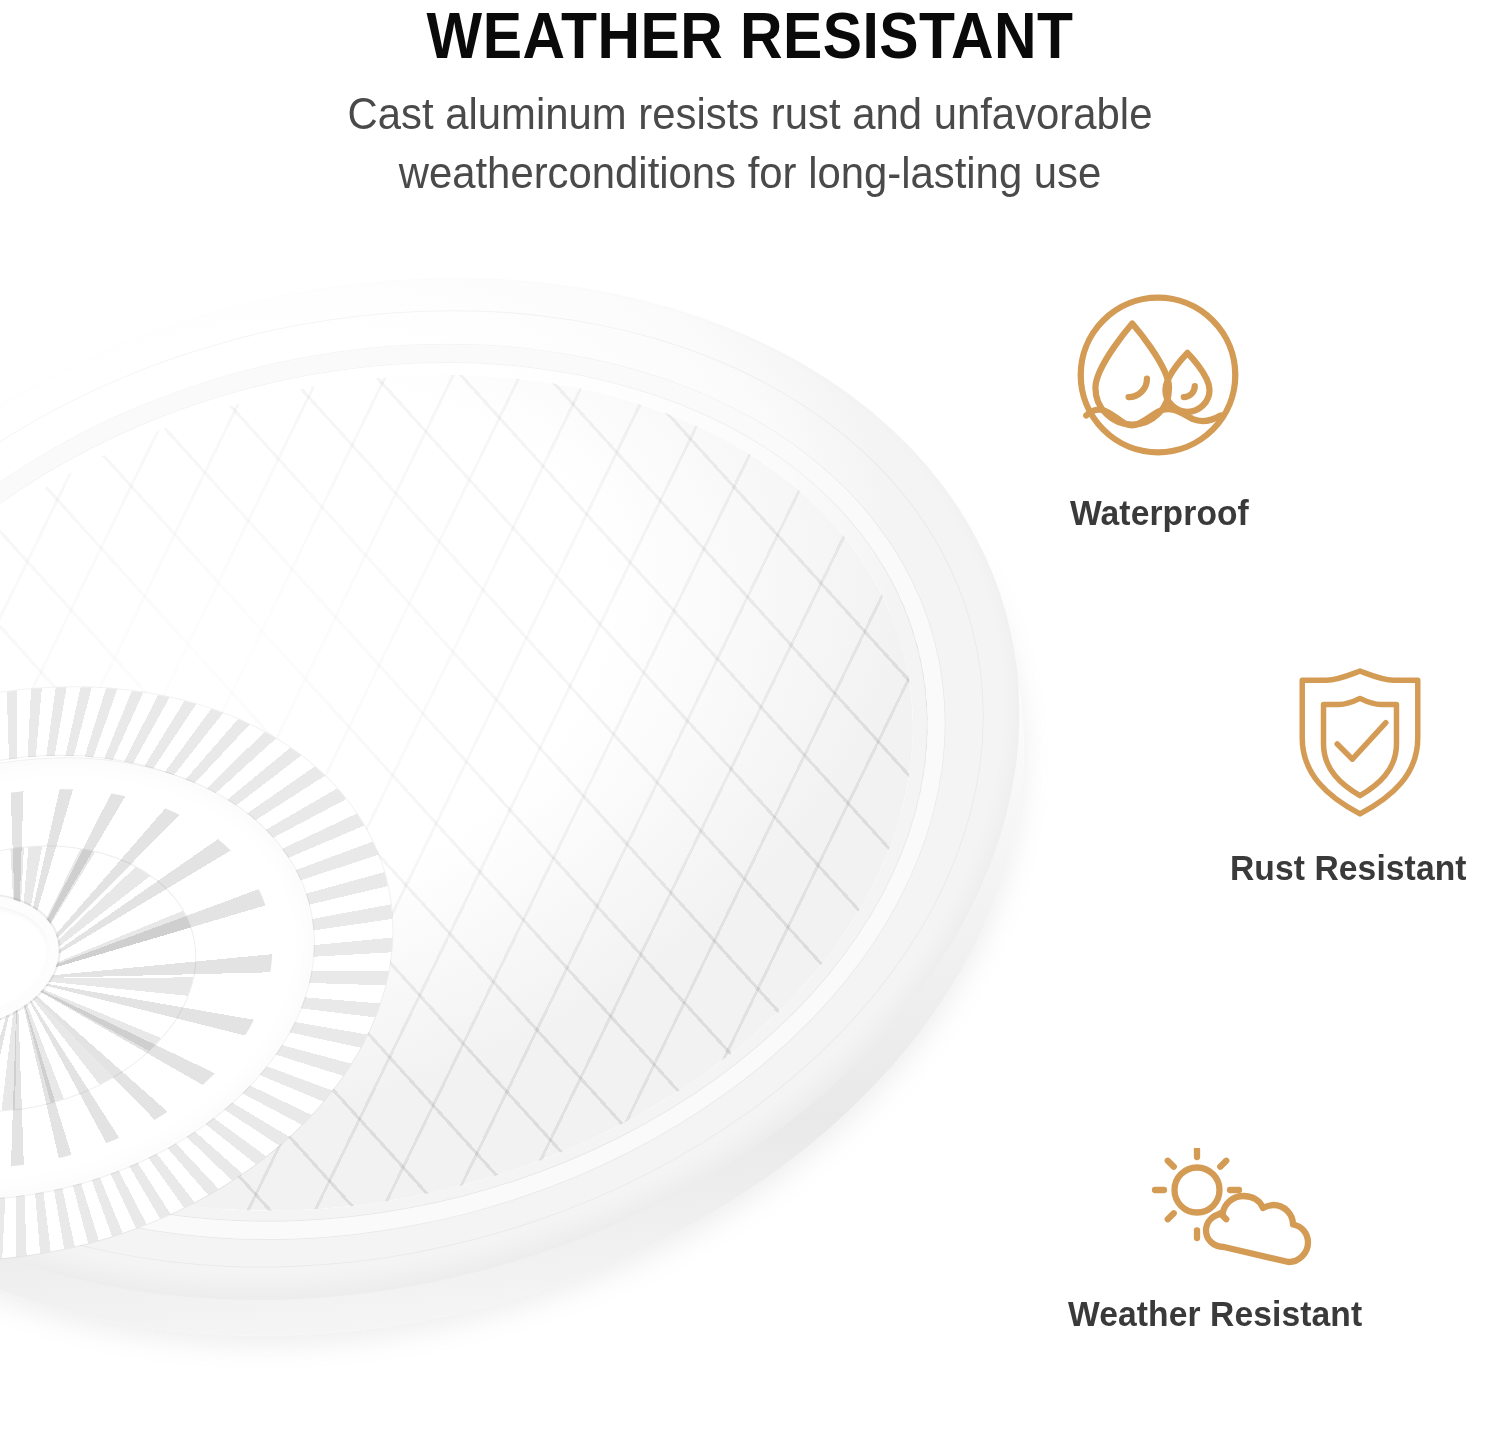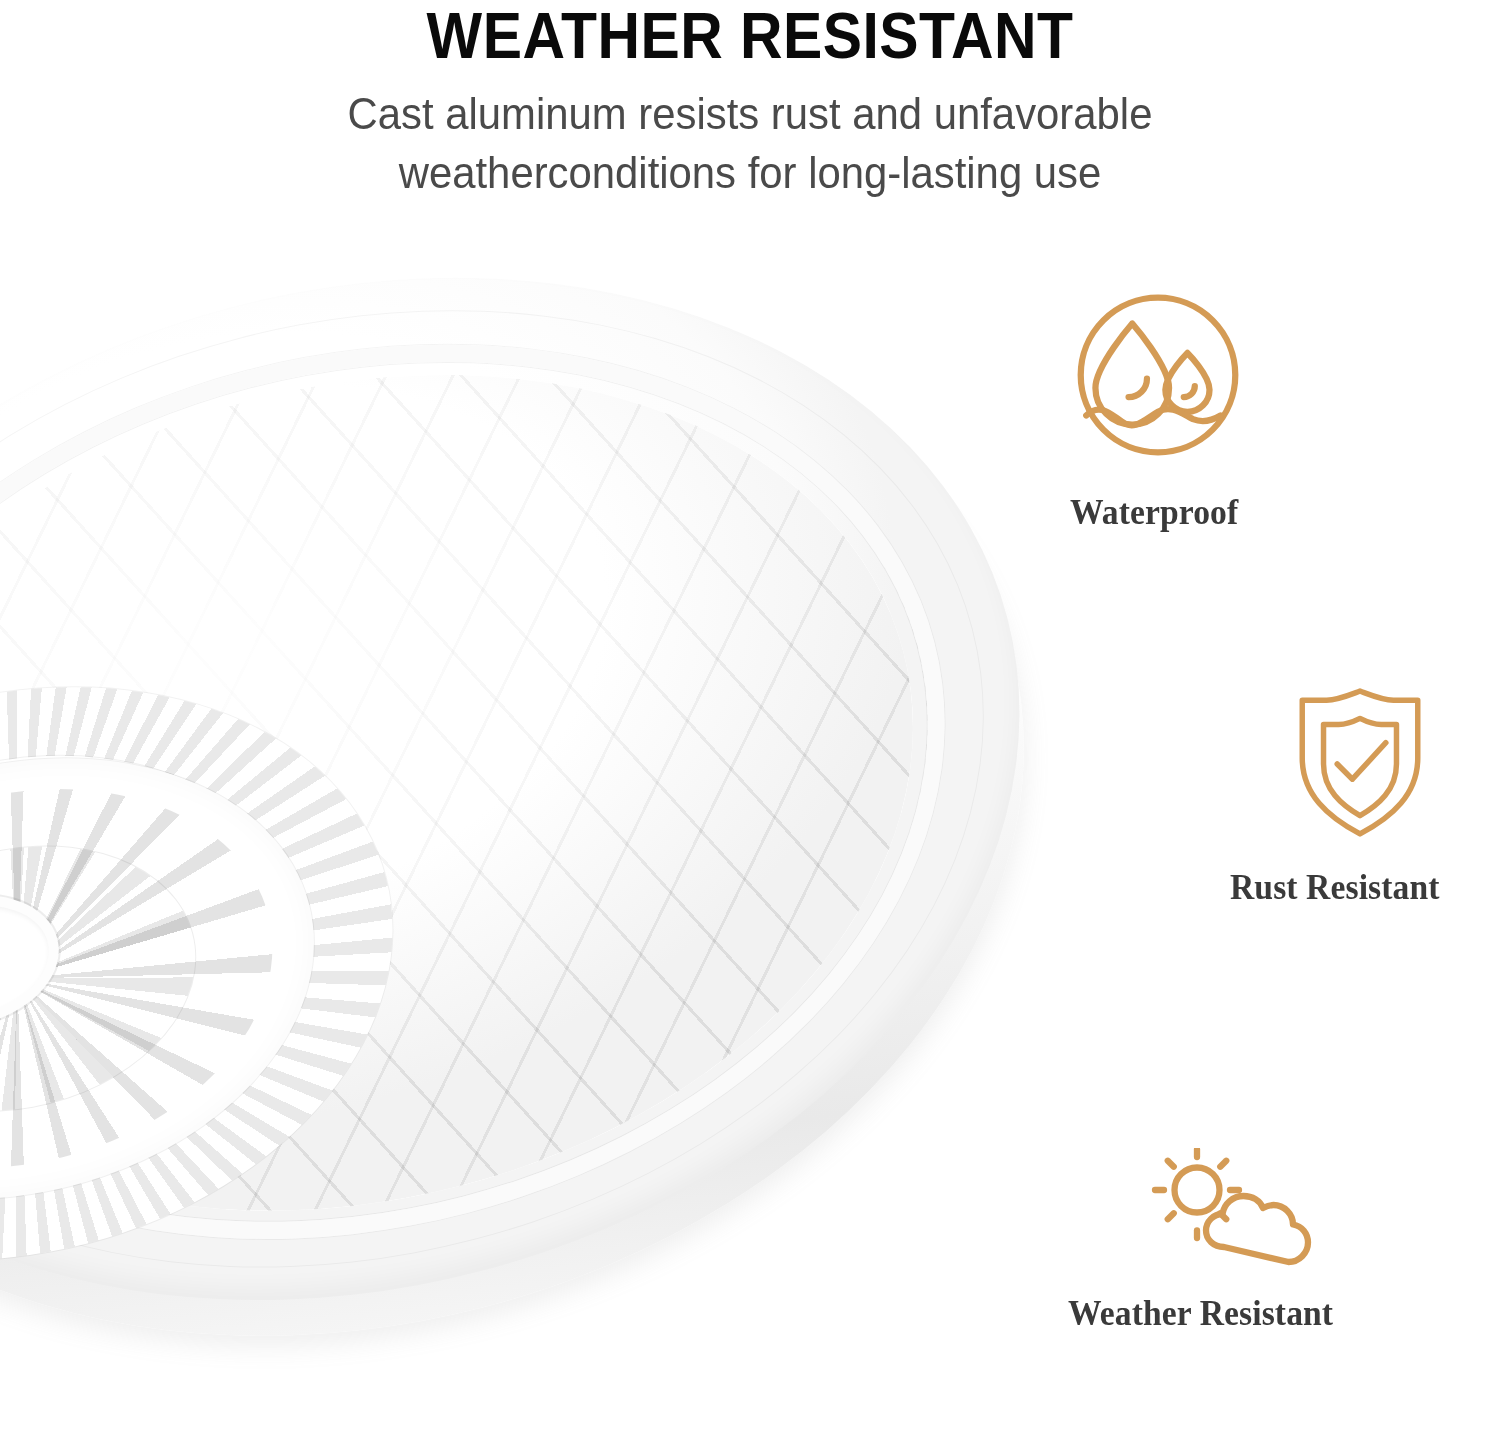--- a/index.html
+++ b/index.html
@@ -160,30 +160,30 @@
   }
   .hub {
     position:absolute; left:205px; top:605px;
     width:160px; height:108px;
     border-radius:50%;
     background:#ffffff;
     box-shadow:0 0 0 10px #fdfdfd, 0 0 0 12px rgba(0,0,0,0.07), inset 0 2px 5px rgba(0,0,0,0.05);
   }
 
   
-  .badge { position:absolute; z-index:6;font-family:Liberation Serif, serif; }
+  .badge { position:absolute; z-index:6; }
   .badge .icon-box { display:block; }
   .badge .badge-label {
     font-size:35px; font-weight:bold; color:#3a3a3a;
     white-space:nowrap; letter-spacing:0.1px;
     transform:scaleX(0.96); transform-origin:left top;
   }
   #badge-waterproof       { left:1066px; top:283px; }
   #badge-waterproof .badge-label { margin-top:22px; margin-left:4px; }
-  #badge-rust             { left:1290px; top:688px; }
+  #badge-rust             { left:1290px; top:668px; }
   #badge-rust .badge-label { margin-top:24px; margin-left:-60px; }
   #badge-weather          { left:1146px; top:1148px; }
   #badge-weather .badge-label { margin-top:22px; margin-left:-78px; }
 </style>
 </head>
 <body>
 
 <div class="header">
   <div class="headline">WEATHER RESISTANT</div>
   <div class="subline">

